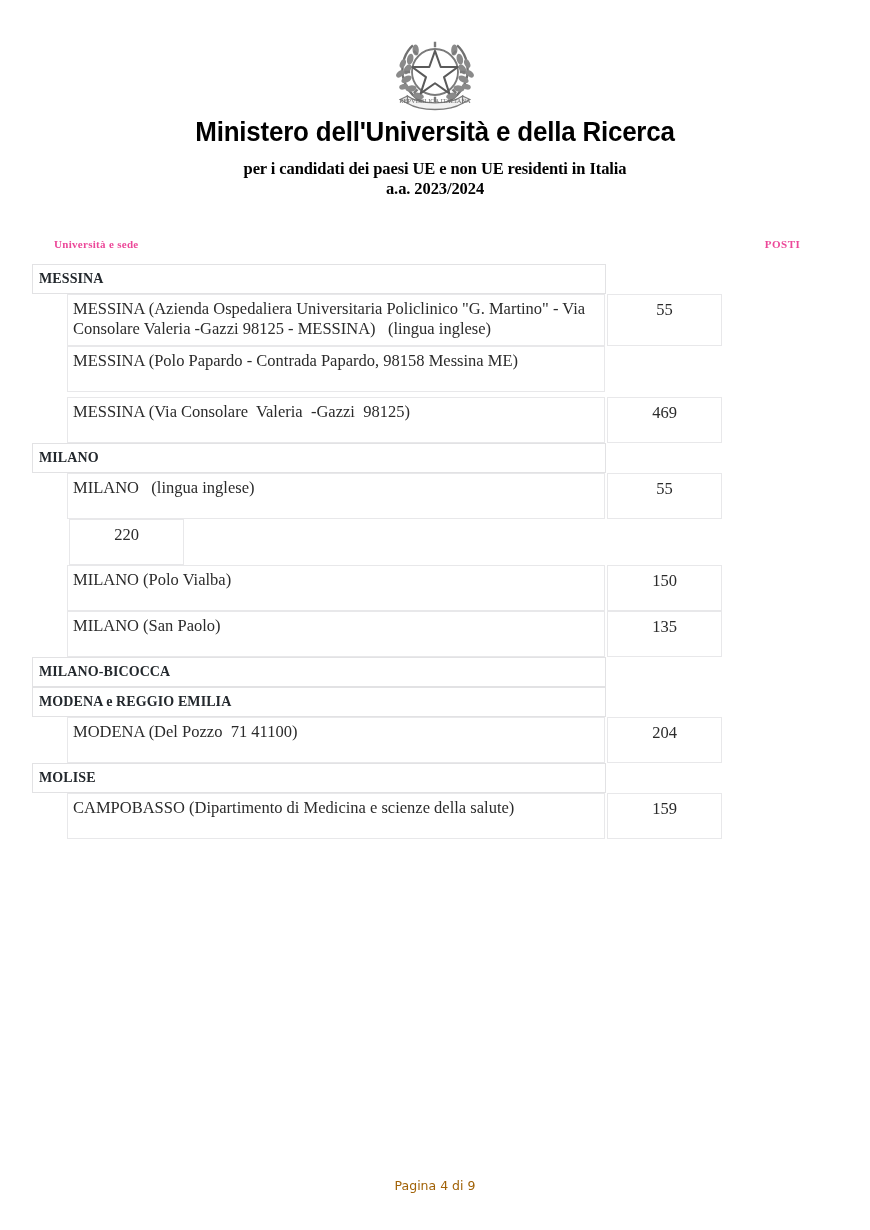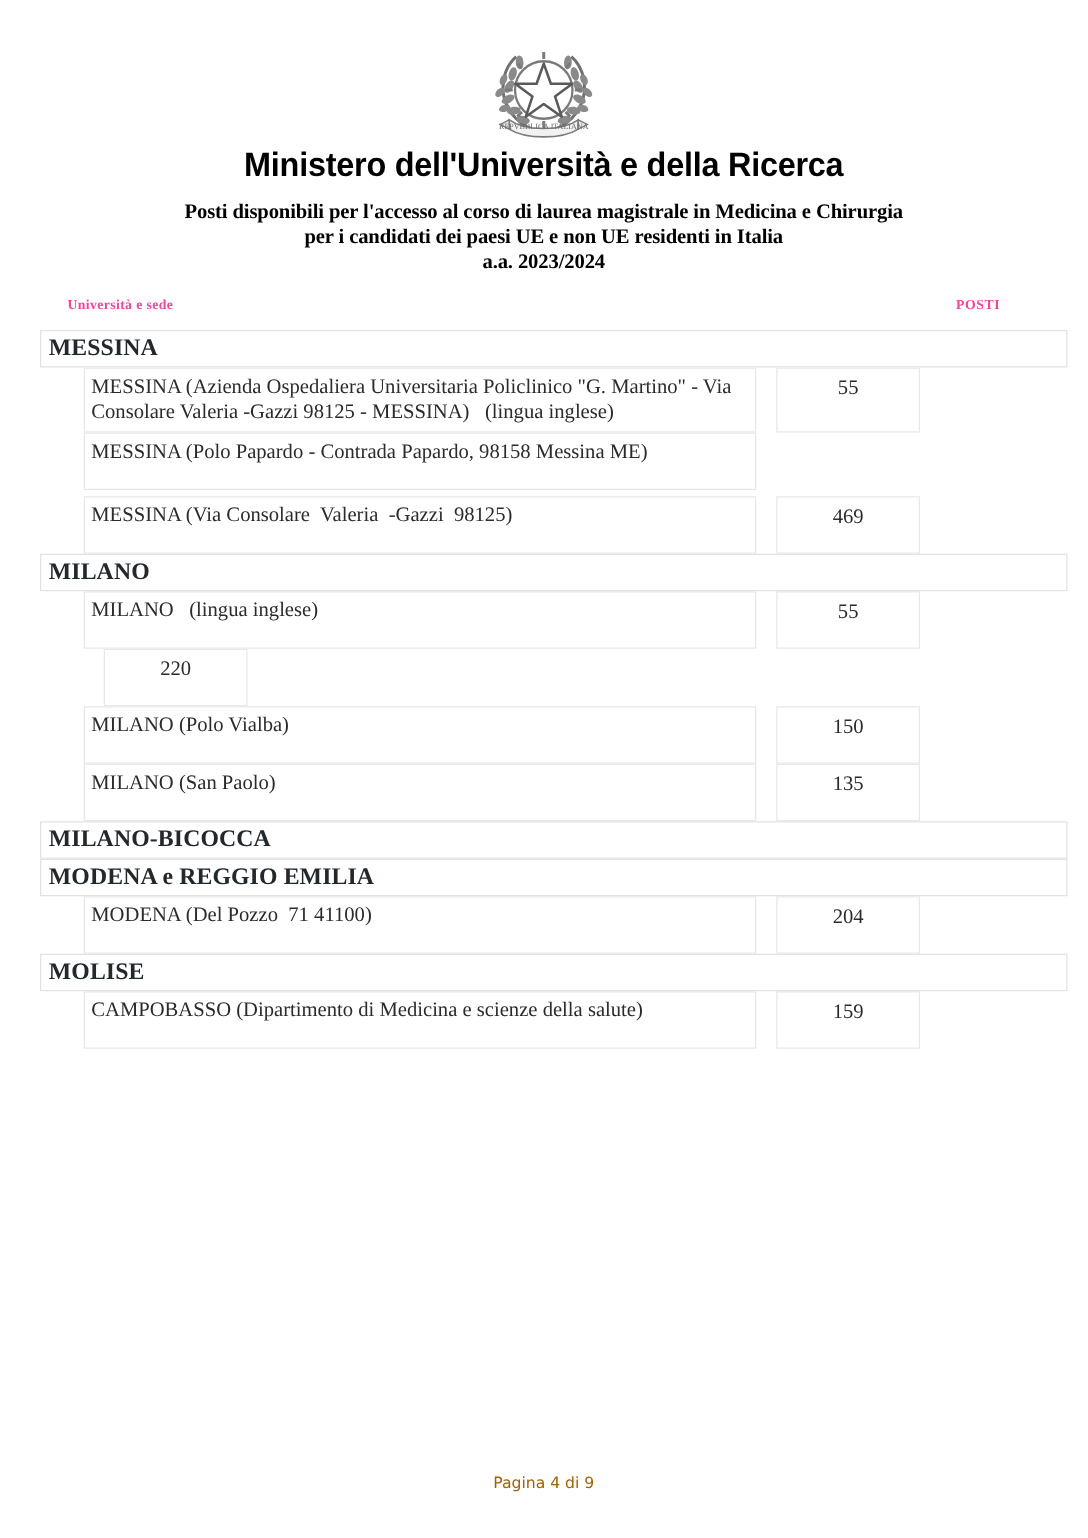--- a/index.html
+++ b/index.html
@@ -89,25 +89,25 @@
     top: 2px;
     width: 115px;
     text-align: center;
     letter-spacing: 0.5px;
   }
 
   .group { position: relative; }
 
   .group-header {
     box-sizing: border-box;
-    width: 822px;
+    width: 574px;
     border: 1px solid #e2e2e4;
     padding: 4px 6px 5px 6px;
     font-weight: bold;
-    font-size: 19px;
+    font-size: 14px;
     line-height: 19px;
     color: #23282d;
     letter-spacing: 0.1px;
     background: #ffffff;
   }
 
   .rows { position: relative; }
 
   .row {
     position: relative;
@@ -124,21 +124,21 @@
     font-size: 16.5px;
     line-height: 20px;
     color: #2b2b2b;
     white-space: pre-wrap;
     background: #ffffff;
   }
   .cell-posti {
     box-sizing: border-box;
     width: 115px;
     min-height: 46px;
-    margin-left: 16px;
+    margin-left: 2px;
     border: 1px solid #e8e8ea;
     padding: 5px 4px 4px 4px;
     text-align: center;
     font-size: 16.5px;
     line-height: 20px;
     color: #2b2b2b;
     background: #ffffff;
   }
 
   .row.tall .cell-name, .row.tall .cell-posti { min-height: 52px; }
@@ -209,21 +209,20 @@
         <path d="M20 76 L12 80 L20 84 Z" fill="#e6e6e6" stroke="#7a7a7a" stroke-width="1.2"></path>
         <path d="M80 76 L88 80 L80 84 Z" fill="#e6e6e6" stroke="#7a7a7a" stroke-width="1.2"></path>
         <text x="50" y="84" font-family="Liberation Serif, serif" font-size="7" fill="#6a6a6a" text-anchor="middle">REPVBBLICA ITALIANA</text>
       </g>
     </svg>
   </div>
 
   <div class="title">Ministero dell'Università e della Ricerca</div>
 
   <div class="subtitle">
-    <div>Posti disponibili per l'accesso al corso di laurea magistrale in Medicina e Chirurgia</div>
     <div>per i candidati dei paesi UE e non UE residenti in Italia</div>
     <div>a.a. 2023/2024</div>
   </div>
 
   <div class="table">
     <div class="thead">
       <div class="th-univ">Università e sede</div>
       <div class="th-posti">POSTI</div>
     </div>
     <div id="groups-container">

